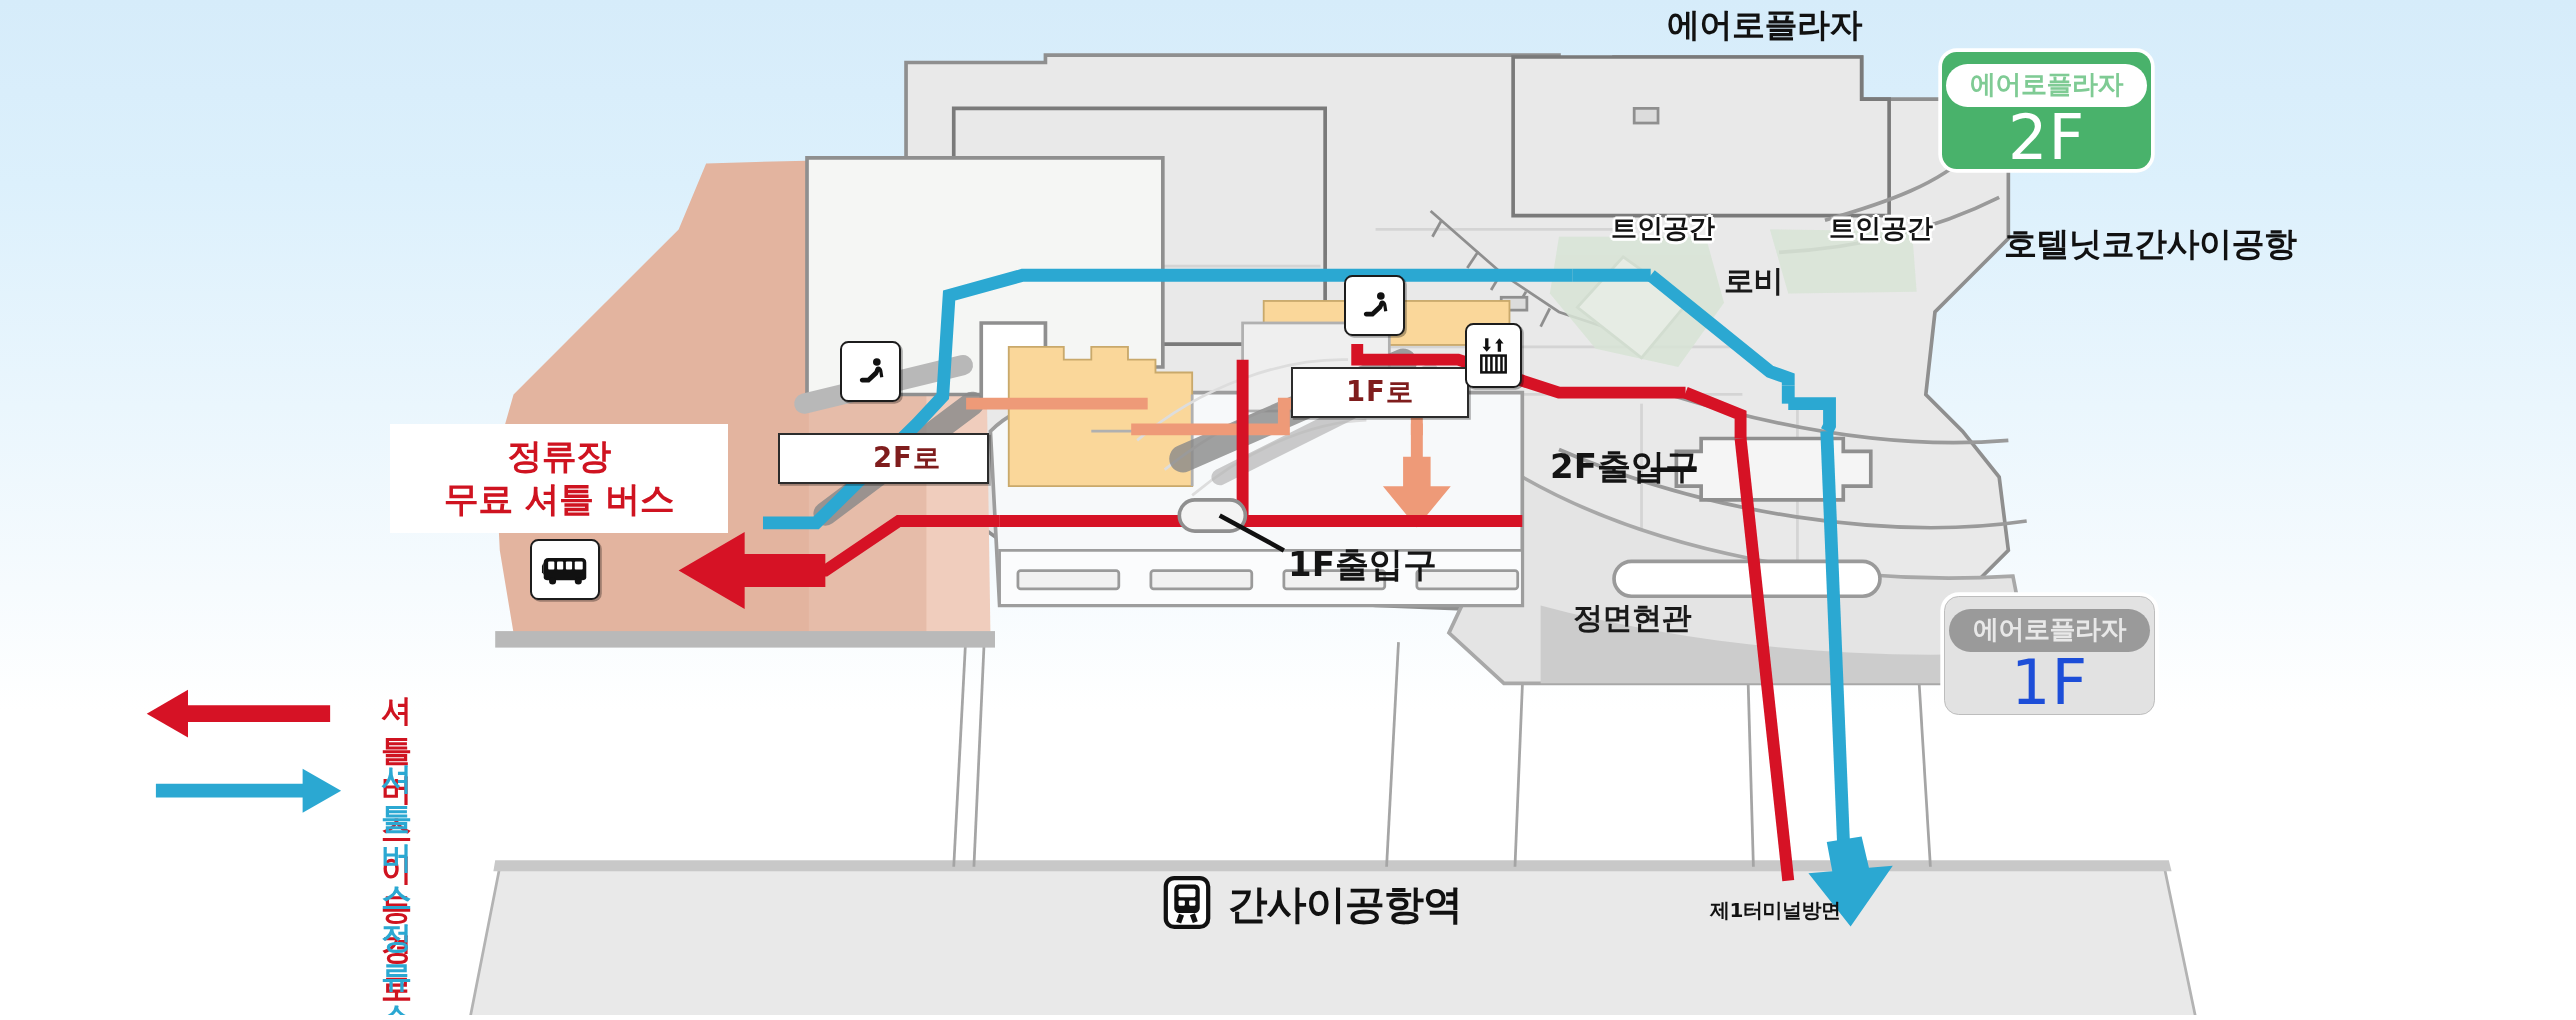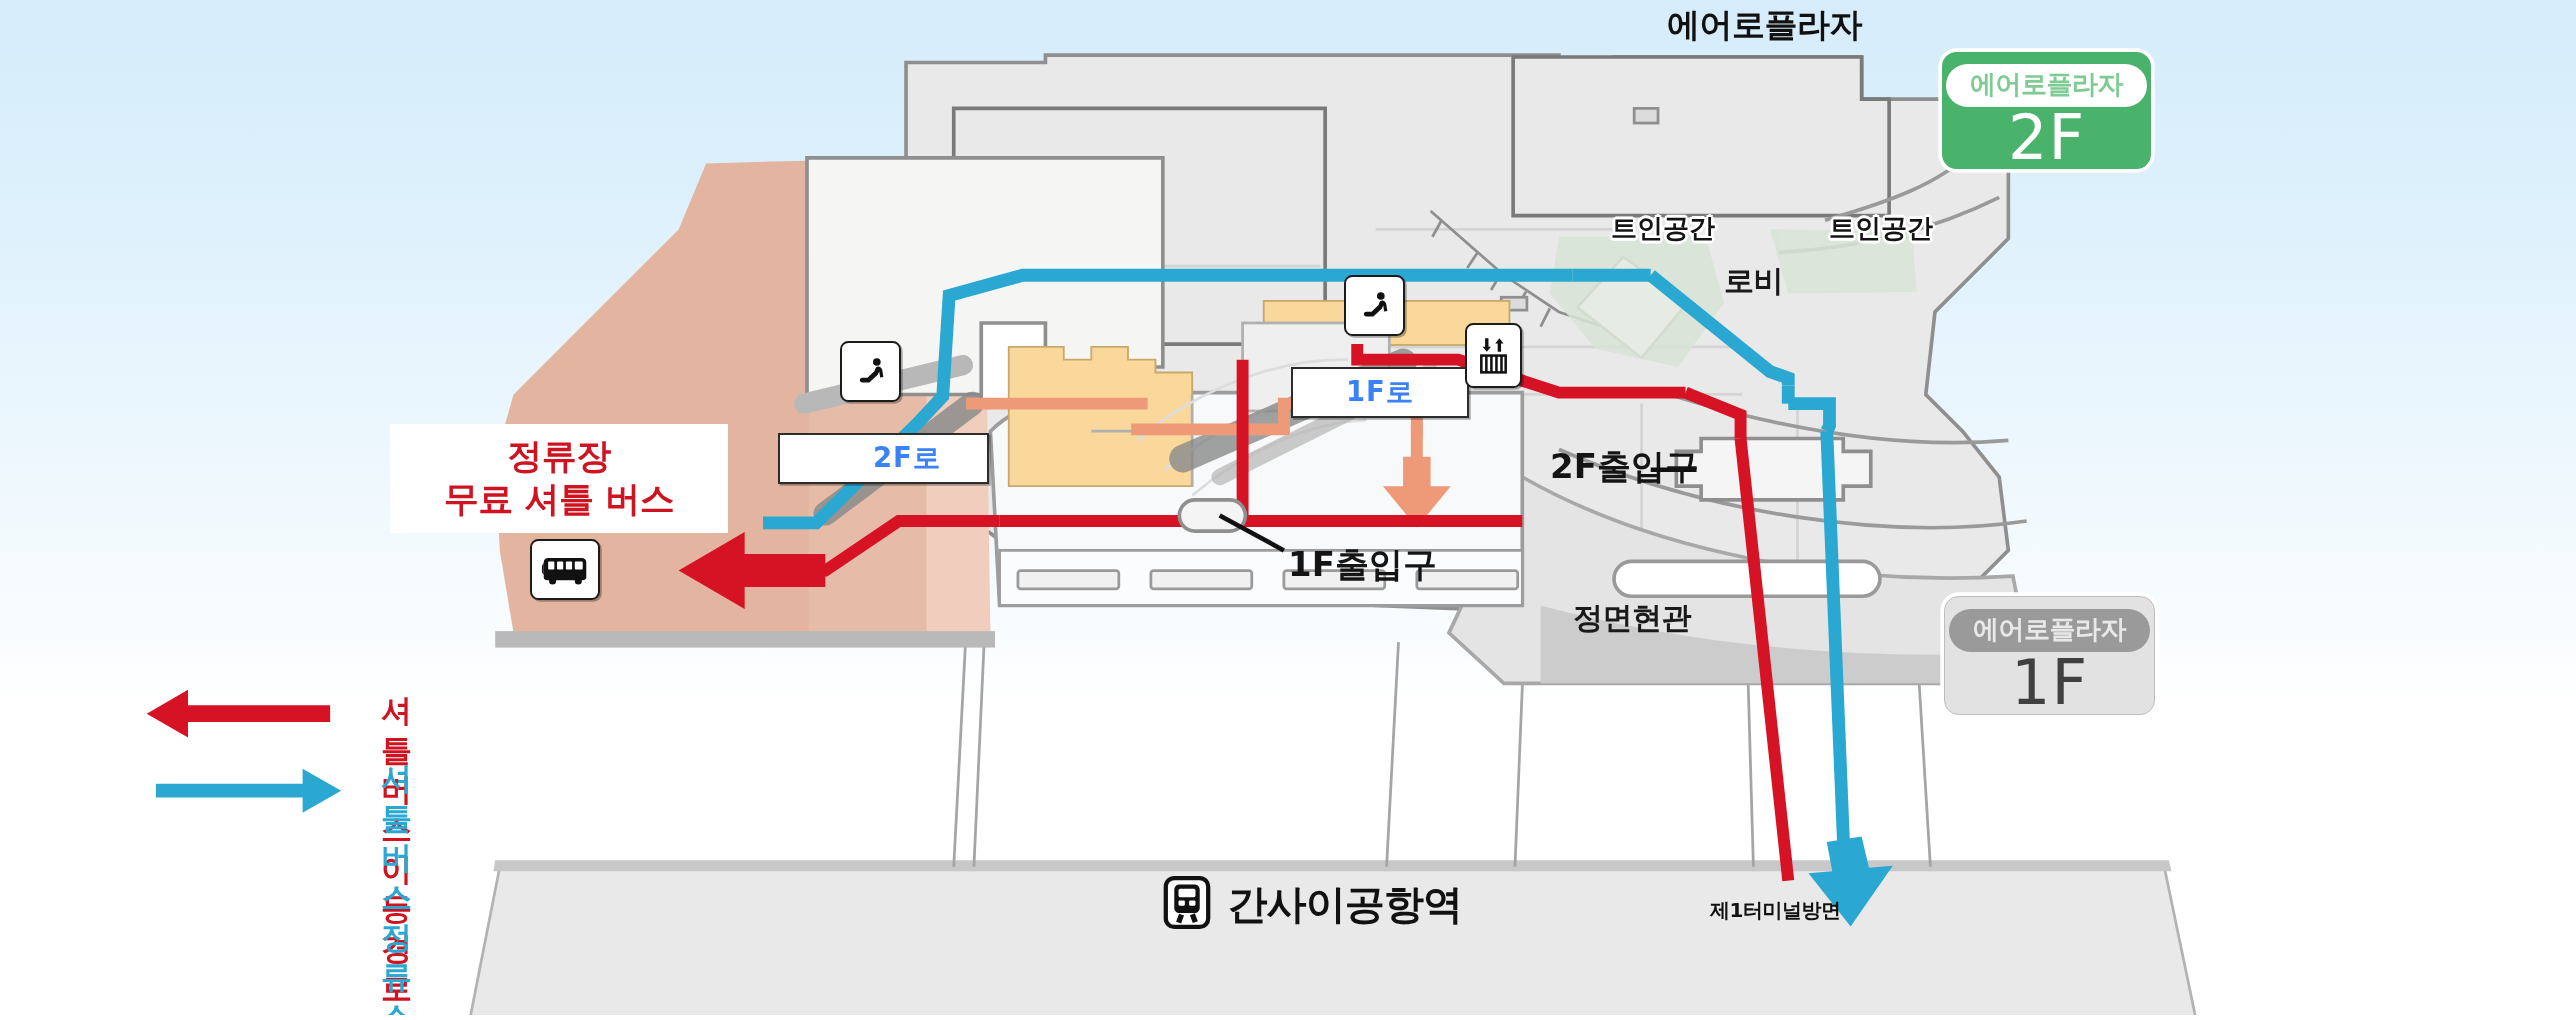--- a/index.html
+++ b/index.html
@@ -56,21 +56,21 @@
     font-size: 34px;
     font-weight: bold;
     color: #141414;
   }
 
   
   .floor-sign {
     position: absolute;
     background: #ffffff;
     border: 2.8px solid #2c2c2c;
-    color: #3b82f6;
+    color: #7f1d1d;
     font-size: 27.5px;
     font-weight: bold;
     text-align: center;
     padding: 4.6px 0 6.4px 0;
     letter-spacing: 0.9px;
     box-shadow: 1.8px 1.8px 0 rgba(0,0,0,0.30);
   }
 
   
   .icon-tile {
@@ -107,21 +107,21 @@
   .floor-badge.active .badge-pill { background: #ffffff; color: #7fcb94; }
   .floor-badge.inactive .badge-pill { background: #9a9a9a; color: #e8e8e8; }
   .badge-floor {
     font-size: 62px;
     font-weight: 400;
     line-height: 0.95;
     margin-top: 1.8px;
     letter-spacing: 0.9px;
   }
   .floor-badge.active .badge-floor { color: #ffffff; }
-  .floor-badge.inactive .badge-floor { color: #404040; }
+  .floor-badge.inactive .badge-floor { color: #1d4ed8; }
 
   
   #bus-callout {
     position: absolute;
     background: #ffffff;
     color: #cf1320;
     font-size: 35px;
     font-weight: bold;
     text-align: center;
     line-height: 1.22;
@@ -373,20 +373,21 @@
       </g>
       <g>
         <line x1="170" y1="862" x2="345" y2="862" stroke="#2ba8d2" stroke-width="15"></line>
         <path d="M372,862 L330,838 L330,886 Z" fill="#2ba8d2"></path>
       </g>
     </g>
     </svg>
 
   <div id="title-aeroplaza" class="lbl" style="left:1667px; top:5.5px;">에어로플라자</div>
 
+  <div id="hotel-nikko" class="lbl" style="left:2004px; top:225px;">호텔닛코간사이공항</div>
 
   <div class="lbl lbl-outline" style="left:1596px; top:214px;">트인공간</div>
 
   <div class="lbl lbl-outline" style="left:1814px; top:214px;">트인공간</div>
 
   <div class="lbl lbl-plain" style="left:1724px; top:264px;">로비</div>
 
   <div class="lbl lbl-plain" style="left:1573px; top:601px;">정면현관</div>
 
   <div class="lbl lbl-exit" style="left:1288px; top:545px;">1F출입구</div>

